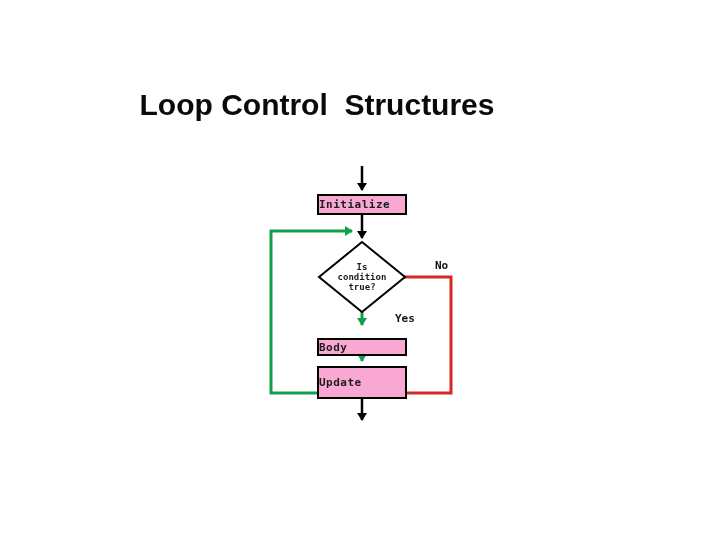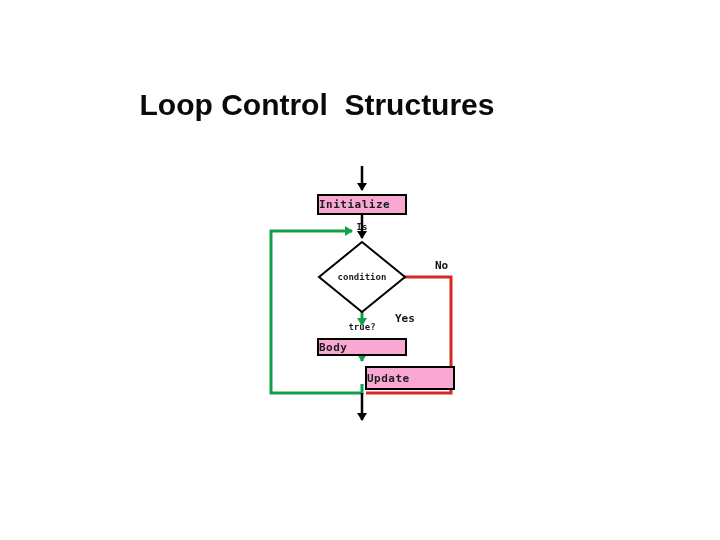--- a/index.html
+++ b/index.html
@@ -31,35 +31,34 @@
     display: flex;
     align-items: center;
     font-family: "DejaVu Sans Mono", monospace;
     font-weight: bold;
     font-size: 11px;
     color: #1d1d1d;
     letter-spacing: 0.5px;
   }
   .node-initialize { left: 317px; top: 194px; width: 90px; height: 21px; }
   .node-body       { left: 317px; top: 330px; width: 90px; height: 18px; margin-top: 8px; }
-  .node-update     { left: 317px; top: 366px; width: 90px; height: 24px; margin-left: 48px; }
+  .node-update     { left: 317px; top: 366px; width: 90px; height: 33px; }
   .diamond-text {
     position: absolute;
     left: 324px; top: 249px; width: 76px; height: 56px;
     display: flex;
     flex-direction: column;
     align-items: center;
     justify-content: center;
     font-family: "DejaVu Sans Mono", monospace;
     font-weight: bold;
     font-size: 9px;
     line-height: 10px;
     color: #1d1d1d;
     text-align: center;
-    gap: 40px;
   }
   .edge-label {
     position: absolute;
     font-family: "DejaVu Sans Mono", monospace;
     font-weight: bold;
     font-size: 11px;
     color: #111111;
     padding-left: 29px;
   }
   .label-no  { left: 406px; top: 259px; }

